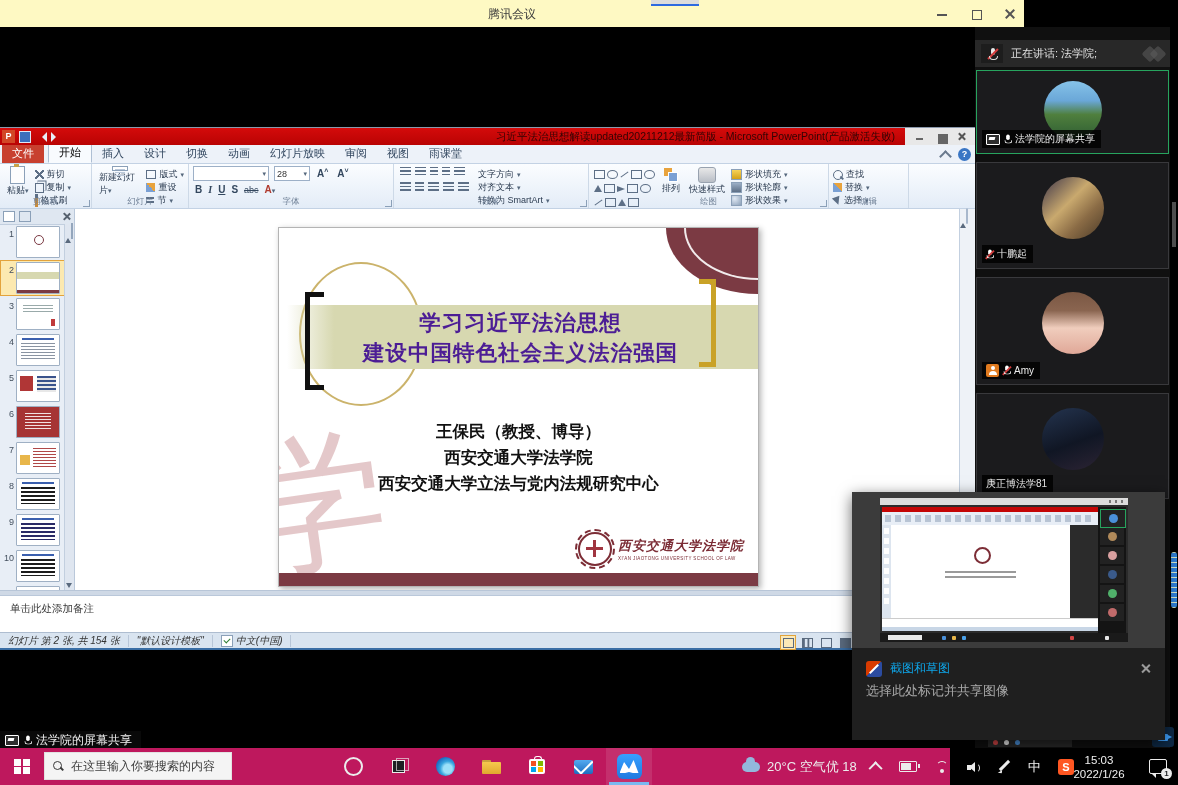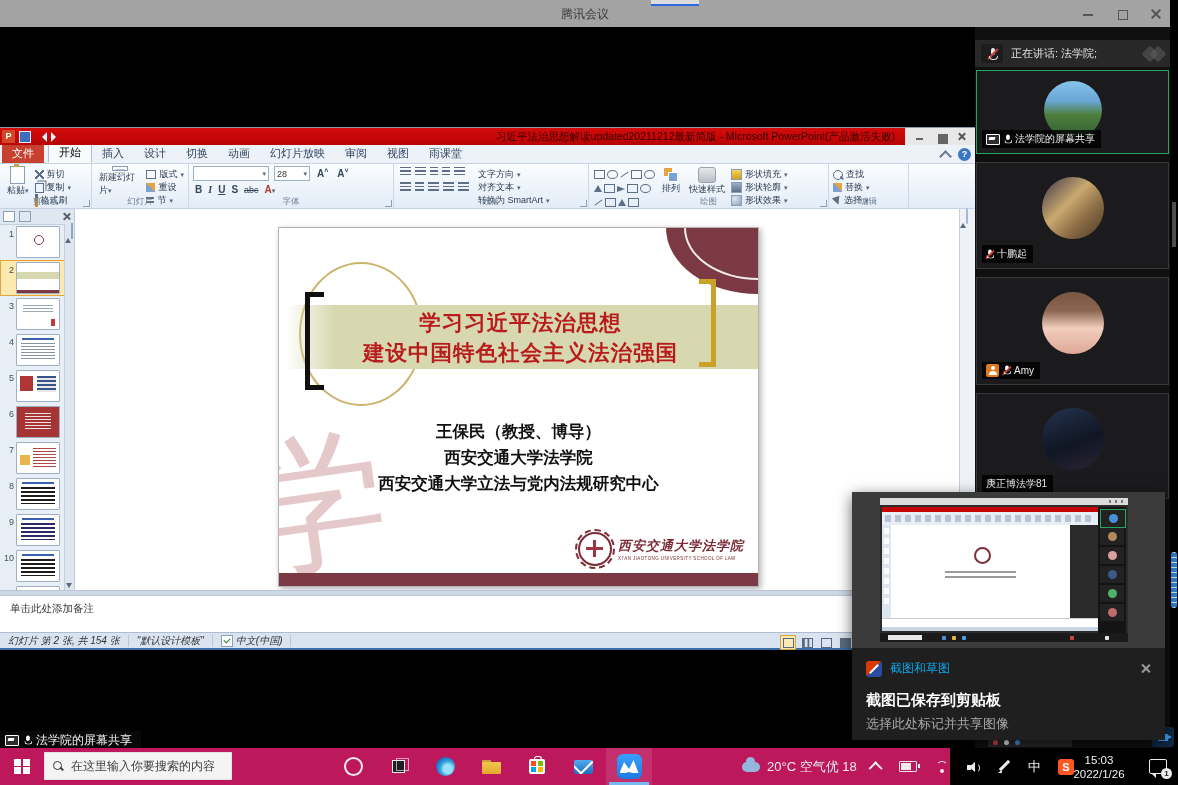--- a/index.html
+++ b/index.html
@@ -1,20 +1,20 @@
 <!DOCTYPE html>
 <html><head>
 <meta charset="utf-8">
 <style>
   html,body{margin:0;padding:0;background:#000;}
   .stage{position:relative;width:1178px;height:785px;overflow:hidden;background:#000;
          font-family:"Liberation Sans","DejaVu Sans",sans-serif;font-size:12px;}
 
   
-  .tm-bar{position:absolute;left:0;top:0;width:1170px;height:27px;background:#a3a3a3;border-bottom:6px solid #1d4ed8;}
+  .tm-bar{position:absolute;left:0;top:0;width:1024px;height:27px;background:#fef9c3;border-bottom:6px solid #1d4ed8;}
   .tm-tab{position:absolute;left:651px;top:0;width:48px;height:4px;background:#dcdcdc;border-bottom:2px solid #2d6ae0;}
   .tm-title{position:absolute;left:0;right:0;top:6px;text-align:center;color:#3c3c3c;font-size:12px;}
   .tm-ctrls{position:absolute;right:8px;top:0;height:27px;display:flex;align-items:center;gap:22px;}
   .wc{width:12px;height:12px;position:relative;display:inline-block;cursor:pointer;}
   .wc-min::after{content:"";position:absolute;left:1px;right:1px;top:6px;height:2px;background:#555;}
   .wc-max::after{content:"";position:absolute;left:2px;top:2px;width:8px;height:8px;border:1.5px solid #555;}
   .wc-close::before,.wc-close::after{content:"";position:absolute;left:5px;top:0;width:2px;height:12px;background:#555;}
   .wc-close::before{transform:rotate(45deg);} .wc-close::after{transform:rotate(-45deg);}
   .wc.light::after,.wc.light::before{background:#666;border-color:#666;}
 
@@ -133,21 +133,21 @@
   
   .slide{position:absolute;left:203px;top:18px;width:479px;height:358px;background:#fff;border:1px solid #b4b4b4;
          box-shadow:2px 2px 6px rgba(0,0,0,.3);overflow:hidden;}
   .sl-corner{position:absolute;top:0;right:0;width:92px;height:66px;background:#7b3a43;border-bottom-left-radius:100% 100%;}
   .sl-corner i{position:absolute;top:0;right:0;width:72px;height:50px;border-bottom-left-radius:100% 100%;border-left:2px solid rgba(255,255,255,.9);border-bottom:2px solid rgba(255,255,255,.9);}
   .sl-footer{position:absolute;left:0;right:0;bottom:0;height:13px;background:#7b3a43;}
   .sl-ellipse{position:absolute;left:20px;top:34px;width:120px;height:140px;border:2px solid #cbb36b;border-radius:50%;}
   .sl-band{position:absolute;left:8px;right:0;top:77px;height:64px;background:linear-gradient(90deg,rgba(215,216,176,0) 0,#d7d8b0 10%,#d7d8b0 100%);}
   .sl-brk-l{position:absolute;left:26px;top:64px;width:14px;height:88px;border-left:5px solid #101010;border-top:5px solid #101010;border-bottom:5px solid #101010;}
   .sl-brk-r{position:absolute;right:42px;top:51px;width:12px;height:78px;border-right:5px solid #c9a227;border-top:5px solid #c9a227;border-bottom:5px solid #c9a227;}
-  .sl-title{position:absolute;left:34px;right:30px;top:80px;text-align:center;font-size:21.5px;line-height:30px;font-weight:bold;color:#b91c1c;letter-spacing:1px;}
+  .sl-title{position:absolute;left:34px;right:30px;top:80px;text-align:center;font-size:21.5px;line-height:30px;font-weight:bold;color:#4c1d95;letter-spacing:1px;}
   .sl-body{position:absolute;left:0;right:0;top:190px;text-align:center;font-size:16.5px;line-height:26px;font-weight:bold;color:#101010;}
   .sl-logo{position:absolute;right:14px;bottom:20px;display:flex;align-items:center;gap:6px;}
   .emblem{width:30px;height:30px;border-radius:50%;border:2px solid #7c2d36;outline:2px dashed #7c2d36;outline-offset:1px;position:relative;background:#fff;}
   .emblem::before{content:"";position:absolute;left:13px;top:6px;width:3px;height:17px;background:#a03540;}
   .emblem::after{content:"";position:absolute;left:6px;top:13px;width:17px;height:3px;background:#a03540;}
   .sl-logo-cn{font-family:"DejaVu Serif","Liberation Serif",serif;font-weight:bold;font-style:italic;font-size:13px;color:#7c2d36;letter-spacing:1px;}
   .sl-logo-en{font-size:4.5px;color:#7c2d36;letter-spacing:.4px;margin-top:1px;}
   .sl-water{position:absolute;left:-42px;top:178px;font-family:"DejaVu Serif","Liberation Serif",serif;font-size:150px;color:#b05c60;opacity:.33;transform:rotate(-8deg);}
 
   
@@ -769,21 +769,20 @@
           <b style="left:225px;background:#e8e8e8;"></b>
         </span>
       </div>
     </div>
     <div class="toast-rows">
       <div class="t-app">
         <span class="snipico"></span>
         <span class="t-appname">截图和草图</span>
         <span class="t-close"></span>
       </div>
-      <div class="t-title">截图已保存到剪贴板</div>
       <div class="t-body">选择此处标记并共享图像</div>
     </div>
   </div>
 
   <div class="share-badge">
     <span class="scrico"></span>
     <span class="micw"></span>
     <span class="txt">法学院的屏幕共享</span>
   </div>
 

